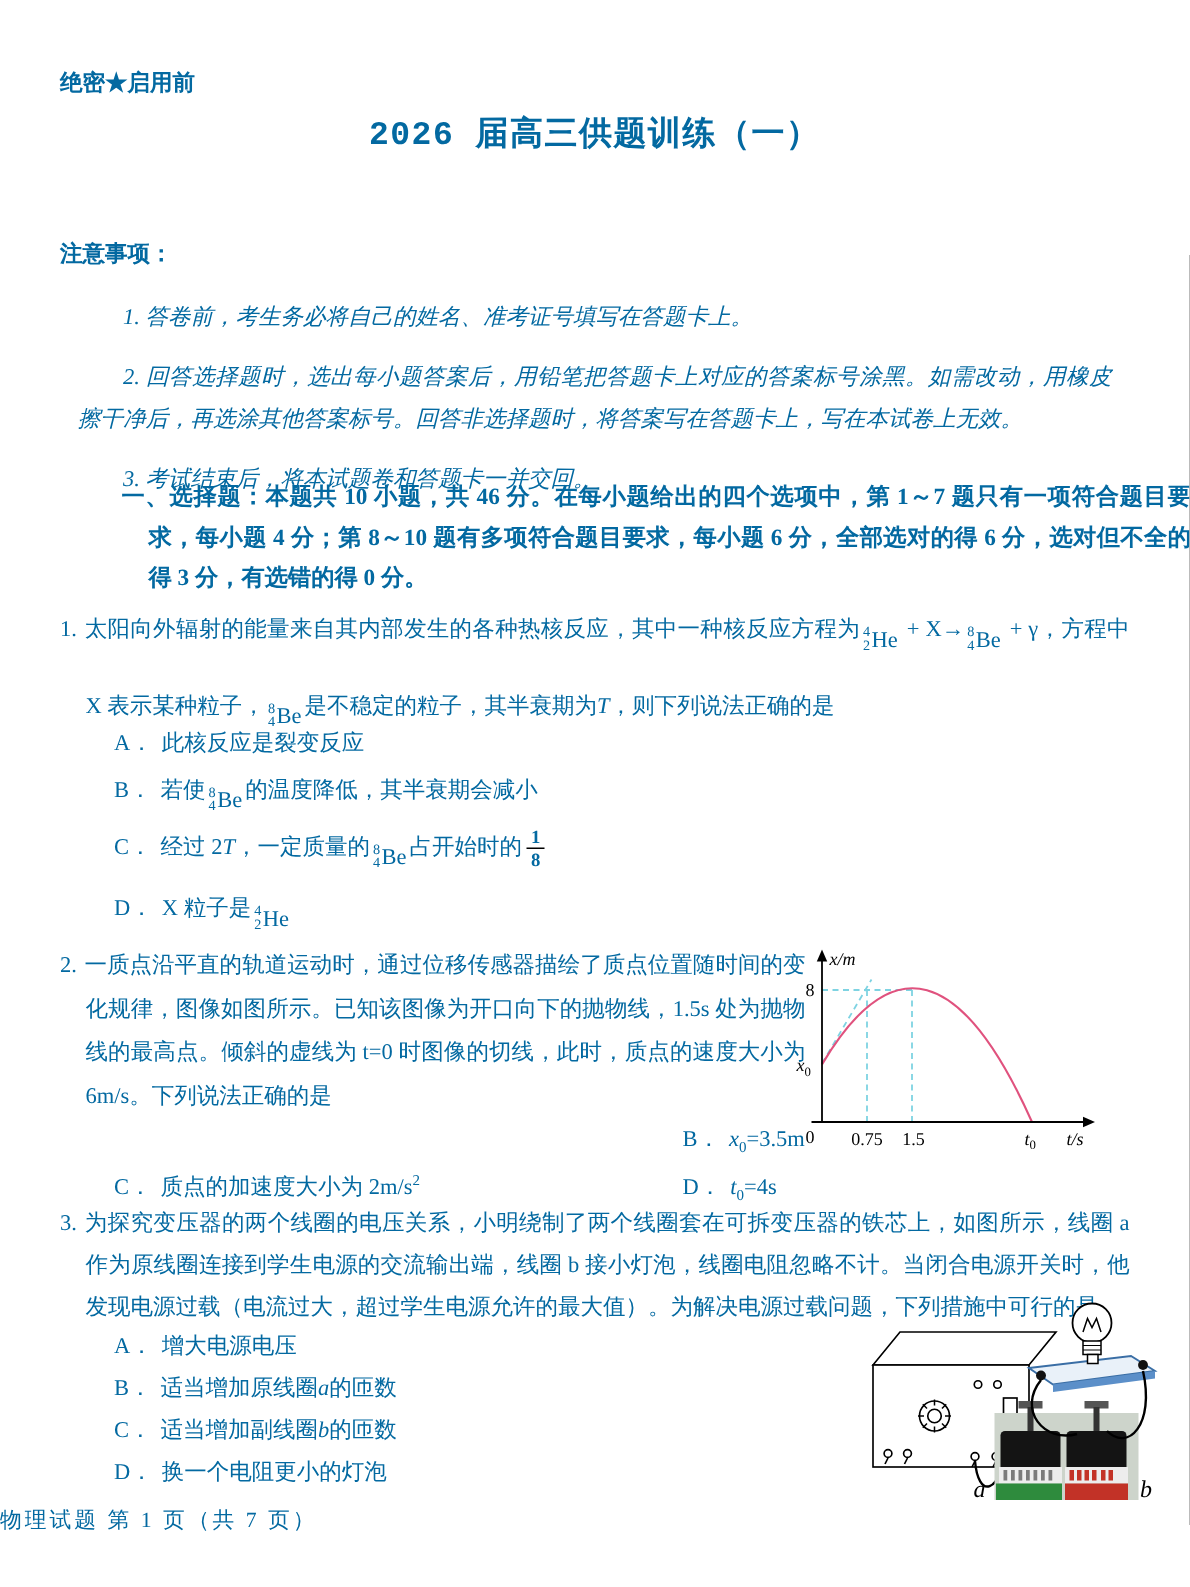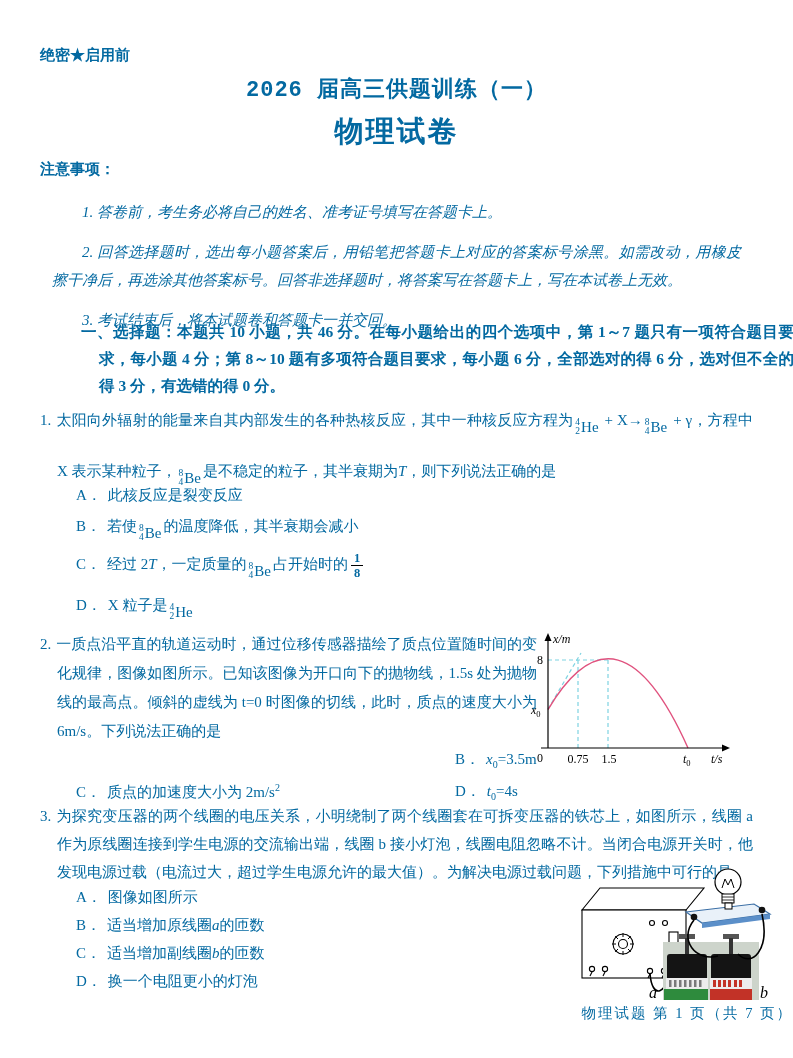--- a/index.html
+++ b/index.html
@@ -24,30 +24,29 @@
   .var{font-style:italic;font-family:"Liberation Serif","DejaVu Serif",serif;}
   sub.small{font-size:10px;}
   sup.small{font-size:10px;}
   .nuc{display:inline-flex;align-items:center;margin:0 2px;text-indent:0;}
   .nuc-scripts{display:inline-flex;flex-direction:column;font-size:9.5px;line-height:9px;text-align:right;margin-right:1px;}
   .frac{display:inline-flex;flex-direction:column;align-items:center;vertical-align:middle;
         font-size:12.5px;line-height:1.15;font-weight:bold;text-indent:0;margin-left:3px;}
   .frac .fnum{border-bottom:1.3px solid #000;padding:0 3px;}
   .q2-fig{float:right;width:208px;height:136px;margin:0 0 4px 8px;}
   .q3-fig{left:566px;top:850px;width:227px;height:152px;}
-  .footer{left:0;top:1004px;width:100%;text-align:right;font-size:14.5px;letter-spacing:2px;}
+  .footer{left:0;top:1004px;width:100%;text-align:left;font-size:14.5px;letter-spacing:2px;}
 </style>
 </head>
 <body>
 
 <div class="page">
 
   <div class="abs security">绝密★启用前</div>
   <div class="abs title1">2026 届高三供题训练（一）</div>
-  <div class="abs title2">物理试卷</div>
 
   <div class="abs notice-head">注意事项：</div>
   <div class="abs notice">
     <p>1. 答卷前，考生务必将自己的姓名、准考证号填写在答题卡上。</p>
     <p>2. 回答选择题时，选出每小题答案后，用铅笔把答题卡上对应的答案标号涂黑。如需改动，用橡皮擦干净后，再选涂其他答案标号。回答非选择题时，将答案写在答题卡上，写在本试卷上无效。</p>
     <p>3. 考试结束后，将本试题卷和答题卡一并交回。</p>
   </div>
 
   <div class="abs section-head">一、选择题：本题共 10 小题，共 46 分。在每小题给出的四个选项中，第 1～7 题只有一项符合题目要求，每小题 4 分；第 8～10 题有多项符合题目要求，每小题 6 分，全部选对的得 6 分，选对但不全的得 3 分，有选错的得 0 分。</div>
 
@@ -141,21 +140,21 @@
     <span class="opt-label">C．</span><span>质点的加速度大小为 2m/s</span><sup class="small">2</sup>
   </div>
   <div class="opt" style="left:455px;top:782px">
     <span class="opt-label">D．</span><span class="var">t</span><sub class="small">0</sub><span>=4s</span>
   </div>
 
   <p class="abs stem q3-stem">
     <span class="q-num">3.</span><span>为探究变压器的两个线圈的电压关系，小明绕制了两个线圈套在可拆变压器的铁芯上，如图所示，线圈 a 作为原线圈连接到学生电源的交流输出端，线圈 b 接小灯泡，线圈电阻忽略不计。当闭合电源开关时，他发现电源过载（电流过大，超过学生电源允许的最大值）。为解决电源过载问题，下列措施中可行的是</span>
   </p>
   <div class="opt" style="left:76px;top:888px">
-    <span class="opt-label">A．</span><span>图像如图所示</span>
+    <span class="opt-label">A．</span><span>增大电源电压</span>
   </div>
   <div class="opt" style="left:76px;top:916px">
     <span class="opt-label">B．</span><span>适当增加原线圈</span><span class="var">a</span><span>的匝数</span>
   </div>
   <div class="opt" style="left:76px;top:944px">
     <span class="opt-label">C．</span><span>适当增加副线圈</span><span class="var">b</span><span>的匝数</span>
   </div>
   <div class="opt" style="left:76px;top:972px">
     <span class="opt-label">D．</span><span>换一个电阻更小的灯泡</span>
   </div>

